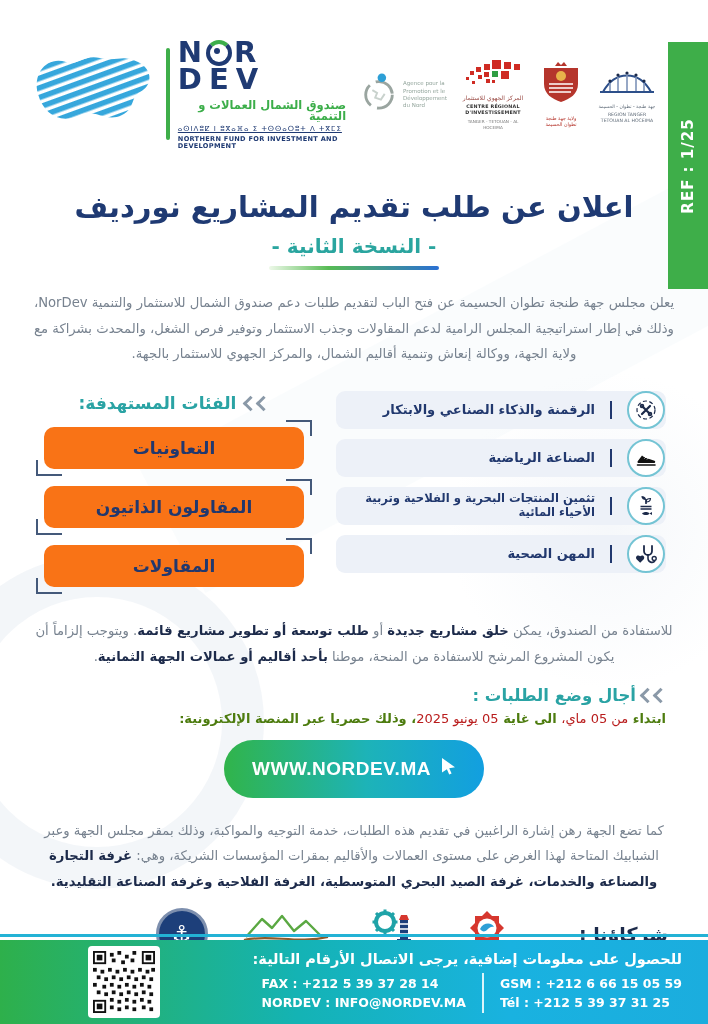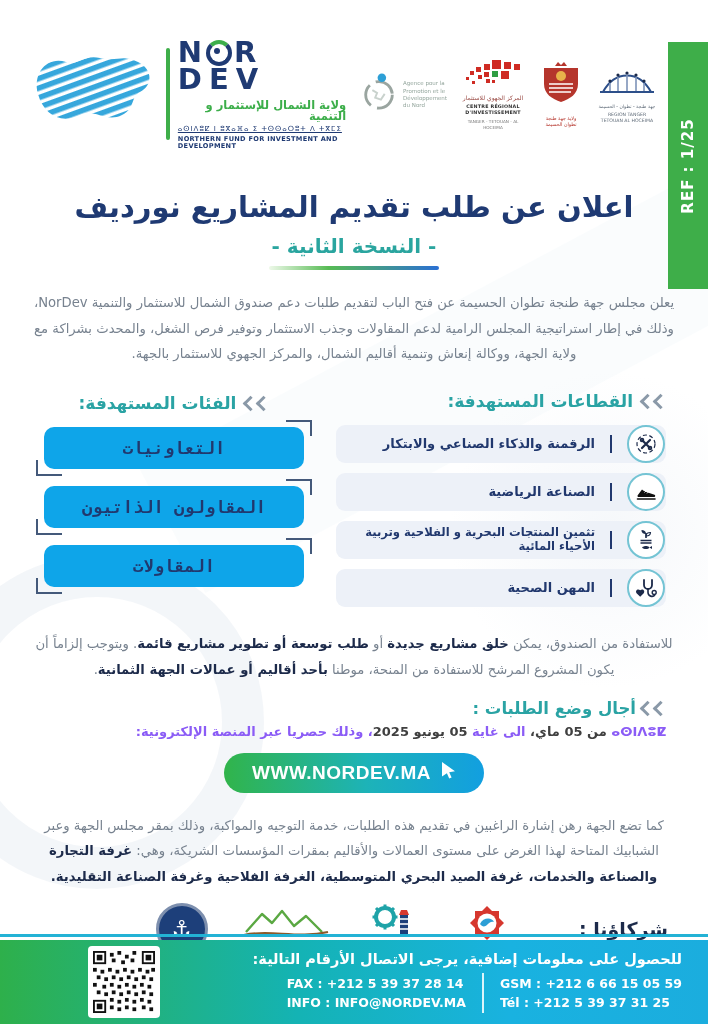--- a/index.html
+++ b/index.html
@@ -64,43 +64,43 @@
   .chev{width:8px;height:8px;border-left:3px solid #8a99a8;border-bottom:3px solid #8a99a8;transform:rotate(45deg);}
 
   .sector-row{display:flex;align-items:center;gap:15px;background:#edf1f8;border-radius:9px;
               height:38px;margin-bottom:10px;padding:0 3px;}
   .sector-icon{width:38px;height:38px;border-radius:50%;background:#fff;border:2px solid #74c4d4;
                box-sizing:border-box;display:flex;align-items:center;justify-content:center;flex:0 0 auto;margin-right:-2px;}
   .sector-sep{width:2px;height:18px;background:#21386e;flex:0 0 auto;}
   .sector-label{color:#21386e;font-weight:700;font-size:13px;line-height:1.2;}
   .sector-row.long .sector-label{font-size:11.6px;}
 
-  .cat-pill{position:relative;background:#0ea5e9;border-radius:10px;height:42px;margin:0 4px 17px;
+  .cat-pill{position:relative;background:#f97316;border-radius:10px;height:42px;margin:0 4px 17px;
             display:flex;align-items:center;justify-content:center;
-            color:#21386e;font-weight:800;font-size:17px;font-family:Liberation Mono, monospace;}
+            color:#21386e;font-weight:800;font-size:17px;}
   .cat-pill::before{content:"";position:absolute;top:-7px;right:-8px;width:24px;height:14px;
                     border-top:2px solid #44597a;border-right:2px solid #44597a;}
   .cat-pill::after{content:"";position:absolute;bottom:-7px;left:-8px;width:24px;height:14px;
                    border-bottom:2px solid #44597a;border-left:2px solid #44597a;}
 
   .eligibility{width:650px;margin:14px auto 0;}
 
   
   .deadline{direction:rtl;margin:16px 42px 0 30px;text-align:right;font-size:13px;color:#1c2a4a;
             display:flex;align-items:center;flex-wrap:wrap;gap:6px;position:relative;z-index:2;}
   .deadline-title{color:#2aa3a4;font-weight:800;font-size:16.5px;}
-  .deadline .dark{font-weight:800;color:#8b5cf6;}
-  .deadline .red{font-weight:700;color:#404040;}
+  .deadline .dark{font-weight:800;color:#4d7c0f;}
+  .deadline .red{font-weight:400;color:#b91c1c;}
 
   
   .btn-row{text-align:center;margin-top:14px;position:relative;z-index:2;}
   .web-btn{display:inline-flex;align-items:center;gap:10px;direction:ltr;
            background:linear-gradient(90deg,#31b44a,#1db3b8 55%,#129fe0);
            color:#fff;font-weight:800;font-size:19px;letter-spacing:.5px;
-           padding:9px 28px;border-radius:30px;border:none;cursor:pointer;justify-content:flex-end;}
+           padding:18px 28px;border-radius:30px;border:none;cursor:pointer;justify-content:flex-end;}
 
   .guidance{width:652px;margin:20px auto 0;}
 
   
   .partners{display:flex;direction:rtl;align-items:center;margin:12px 40px 0 60px;gap:34px;position:relative;z-index:2;}
   .partners-label{color:#1c2a4a;font-weight:800;font-size:19px;margin-left:30px;text-align:right;}
   .plogo{display:flex;flex-direction:column;align-items:center;text-align:center;}
   .plogo .cap{font-size:4.6px;color:#6b7a64;margin-top:2px;line-height:1.3;}
   .plogo .cap.blue{color:#1f6fb0;font-size:5.2px;font-weight:bold;}
   .anchor-circle{width:46px;height:46px;border-radius:50%;background:#1d3f7a;border:3px solid #7d8fae;
@@ -147,21 +147,21 @@
         </svg>
       </span>
       <span class="nd-divider"></span>
       <span class="nd-text">
         <span class="nd-word">
           <span>N</span>
           <span class="o-mark"></span>
           <span>R</span>
         </span>
         <span class="nd-word dev">DEV</span>
-        <span class="nd-ar">ولاية الشمال للإستثمار و التنمية</span>
+        <span class="nd-ar">صندوق الشمال العمالات و التنمية</span>
         <span class="nd-tif">ⴰⵙⵏⴷⵓⵇ ⵏ ⵓⴳⴰⴼⴰ ⵉ ⵜⵙⵙⴰⵔⵓⵜ ⴷ ⵜⴳⵎⵉ</span>
         <span class="nd-en">NORTHERN FUND FOR INVESTMENT AND DEVELOPMENT</span>
       </span>
     </div>
 
     <div class="hlogos">
 
       <div class="hlogo apdn">
         <span>
           <svg width="38" height="42" viewBox="0 0 40 44">
@@ -233,27 +233,20 @@
     <div class="main-title">اعلان عن طلب تقديم المشاريع نورديف</div>
     <div class="sub-title">- النسخة الثانية -</div>
     <div class="sub-underline"></div>
   </div>
 
   <p class="para intro">يعلن مجلس جهة طنجة تطوان الحسيمة عن فتح الباب لتقديم طلبات دعم صندوق الشمال للاستثمار والتنمية NorDev، وذلك في إطار استراتيجية المجلس الرامية لدعم المقاولات وجذب الاستثمار وتوفير فرص الشغل، والمحدث بشراكة مع ولاية الجهة، ووكالة إنعاش وتنمية أقاليم الشمال، والمركز الجهوي للاستثمار بالجهة.</p>
 
   <div class="columns">
 
     <div class="col-sectors">
-      <div class="col-head">
-        <span class="chevs">
-            <span class="chev"></span>
-            <span class="chev"></span>
-          </span>
-        <span>القطاعات المستهدفة:</span>
-      </div>
 
       <div class="sector-row">
         <span class="sector-icon">
           <svg width="24" height="24" viewBox="0 0 24 24">
             <circle cx="12" cy="12" r="9" fill="none" stroke="#1c2a4a" stroke-width="1.2" stroke-dasharray="4 2.5"></circle>
             <path d="M8 16 L16 8 M8 8 L16 16" stroke="#1c2a4a" stroke-width="2.2" stroke-linecap="round"></path>
             <circle cx="8" cy="8" r="1.7" fill="none" stroke="#1c2a4a" stroke-width="1.2"></circle>
             <circle cx="16" cy="16" r="1.7" fill="none" stroke="#1c2a4a" stroke-width="1.2"></circle>
           </svg>
         </span>
@@ -318,21 +311,21 @@
   </div>
 
   <p class="para eligibility"><span>للاستفادة من الصندوق، يمكن </span><span class="b">خلق مشاريع جديدة</span><span> أو </span><span class="b">طلب توسعة أو تطوير مشاريع قائمة</span><span>. ويتوجب إلزاماً أن يكون المشروع المرشح للاستفادة من المنحة، موطنا </span><span class="b">بأحد أقاليم أو عمالات الجهة الثمانية</span><span>.</span></p>
 
   <div class="deadline">
     <span class="chevs">
         <span class="chev"></span>
         <span class="chev"></span>
       </span>
     <span class="deadline-title">أجال وضع الطلبات : </span>
-    <span><span class="dark">ⴰⵙⵏⴷⵓⵇ </span><span class="red">من 05 ماي،</span><span class="dark"> الى غاية </span><span class="red">05 يونيو 2025</span><span class="dark">، وذلك حصريا عبر المنصة الإلكترونية:</span></span>
+    <span><span class="dark">ابتداء </span><span class="red">من 05 ماي،</span><span class="dark"> الى غاية </span><span class="red">05 يونيو 2025</span><span class="dark">، وذلك حصريا عبر المنصة الإلكترونية:</span></span>
   </div>
 
   <div class="btn-row">
     <button class="web-btn">
       <span>WWW.NORDEV.MA</span>
       <span>
         <svg width="15" height="17" viewBox="0 0 15 17">
           <path d="M1 0 L14 9.2 L8.2 10.2 L10.6 15.4 L8.2 16.5 L5.9 11.2 L1 14.6 Z" fill="#fff"></path>
         </svg>
       </span>
@@ -457,21 +450,21 @@
     </div>
     <div class="f-content">
       <div class="f-head">للحصول على معلومات إضافية، يرجى الاتصال الأرقام التالية:</div>
       <div class="f-grid">
         <div class="f-col">
           <div class="f-row">
             <span>FAX :</span>
             <span>+212 5 39 37 28 14</span>
           </div>
           <div class="f-row">
-            <span>INFO :</span>
+            <span>NORDEV :</span>
             <span>INFO@NORDEV.MA</span>
           </div>
         </div>
         <div class="f-sep"></div>
         <div class="f-col">
           <div class="f-row">
             <span>GSM :</span>
             <span>+212 6 66 15 05 59</span>
           </div>
           <div class="f-row">

